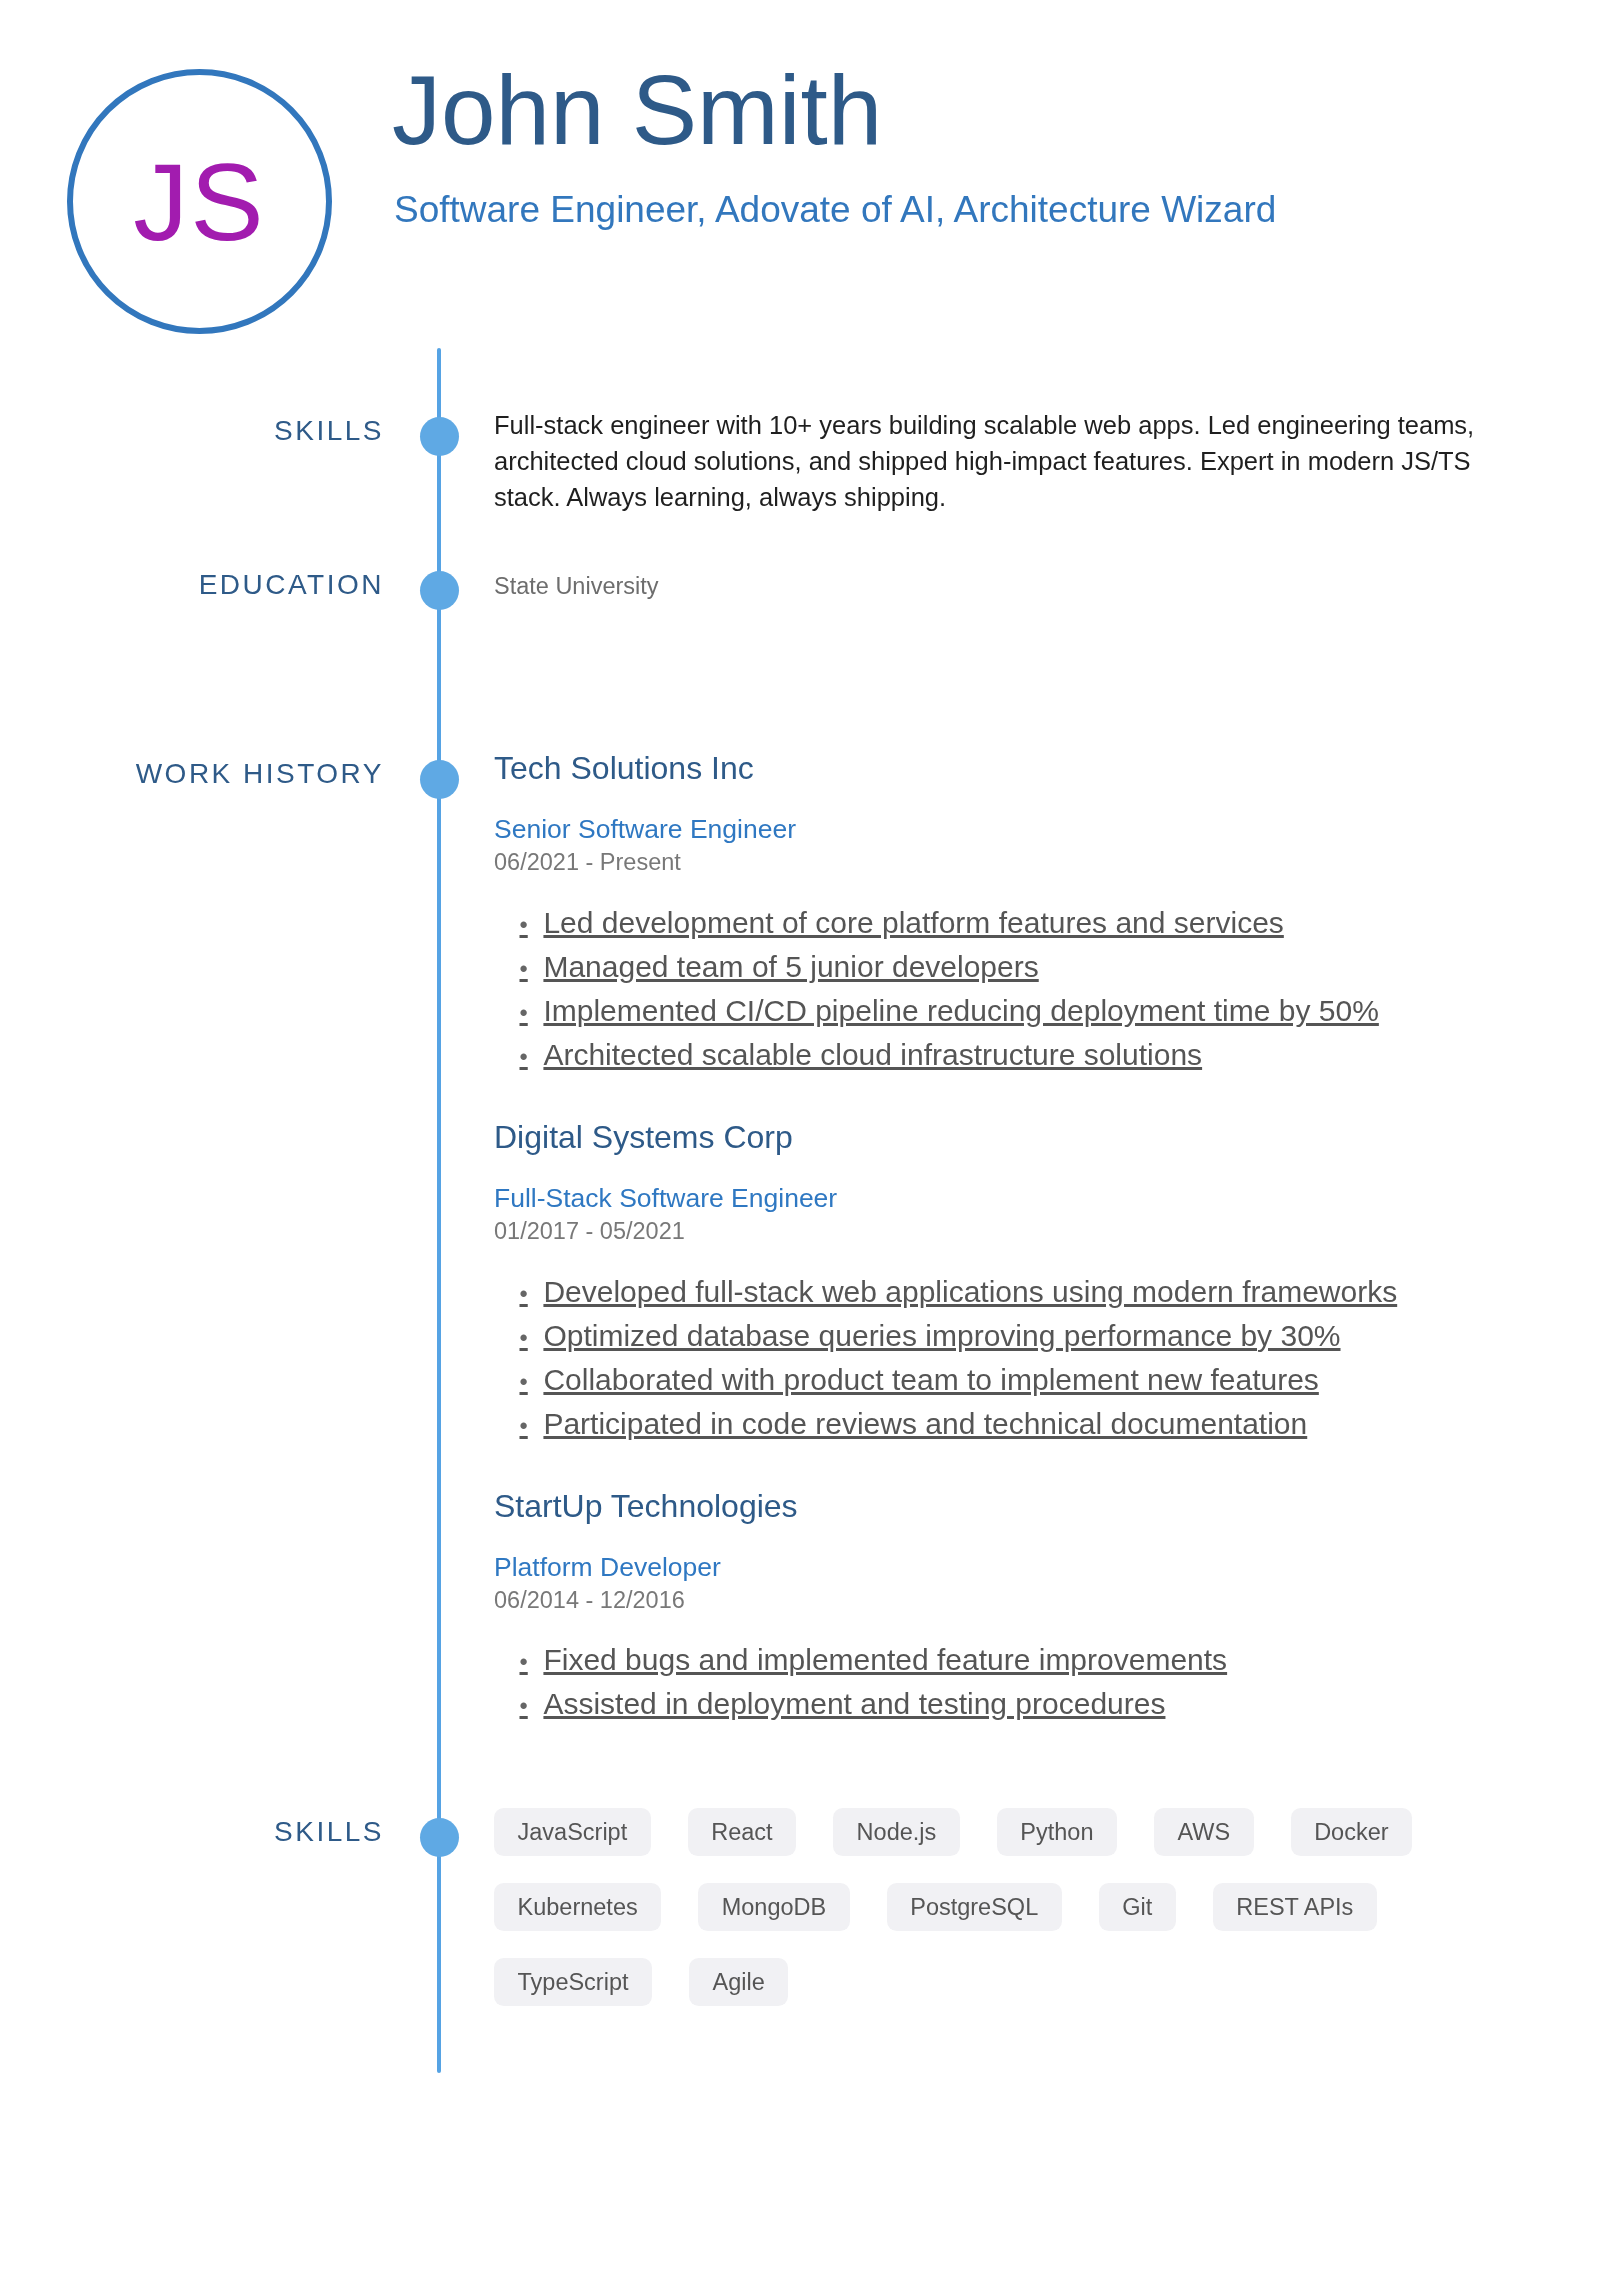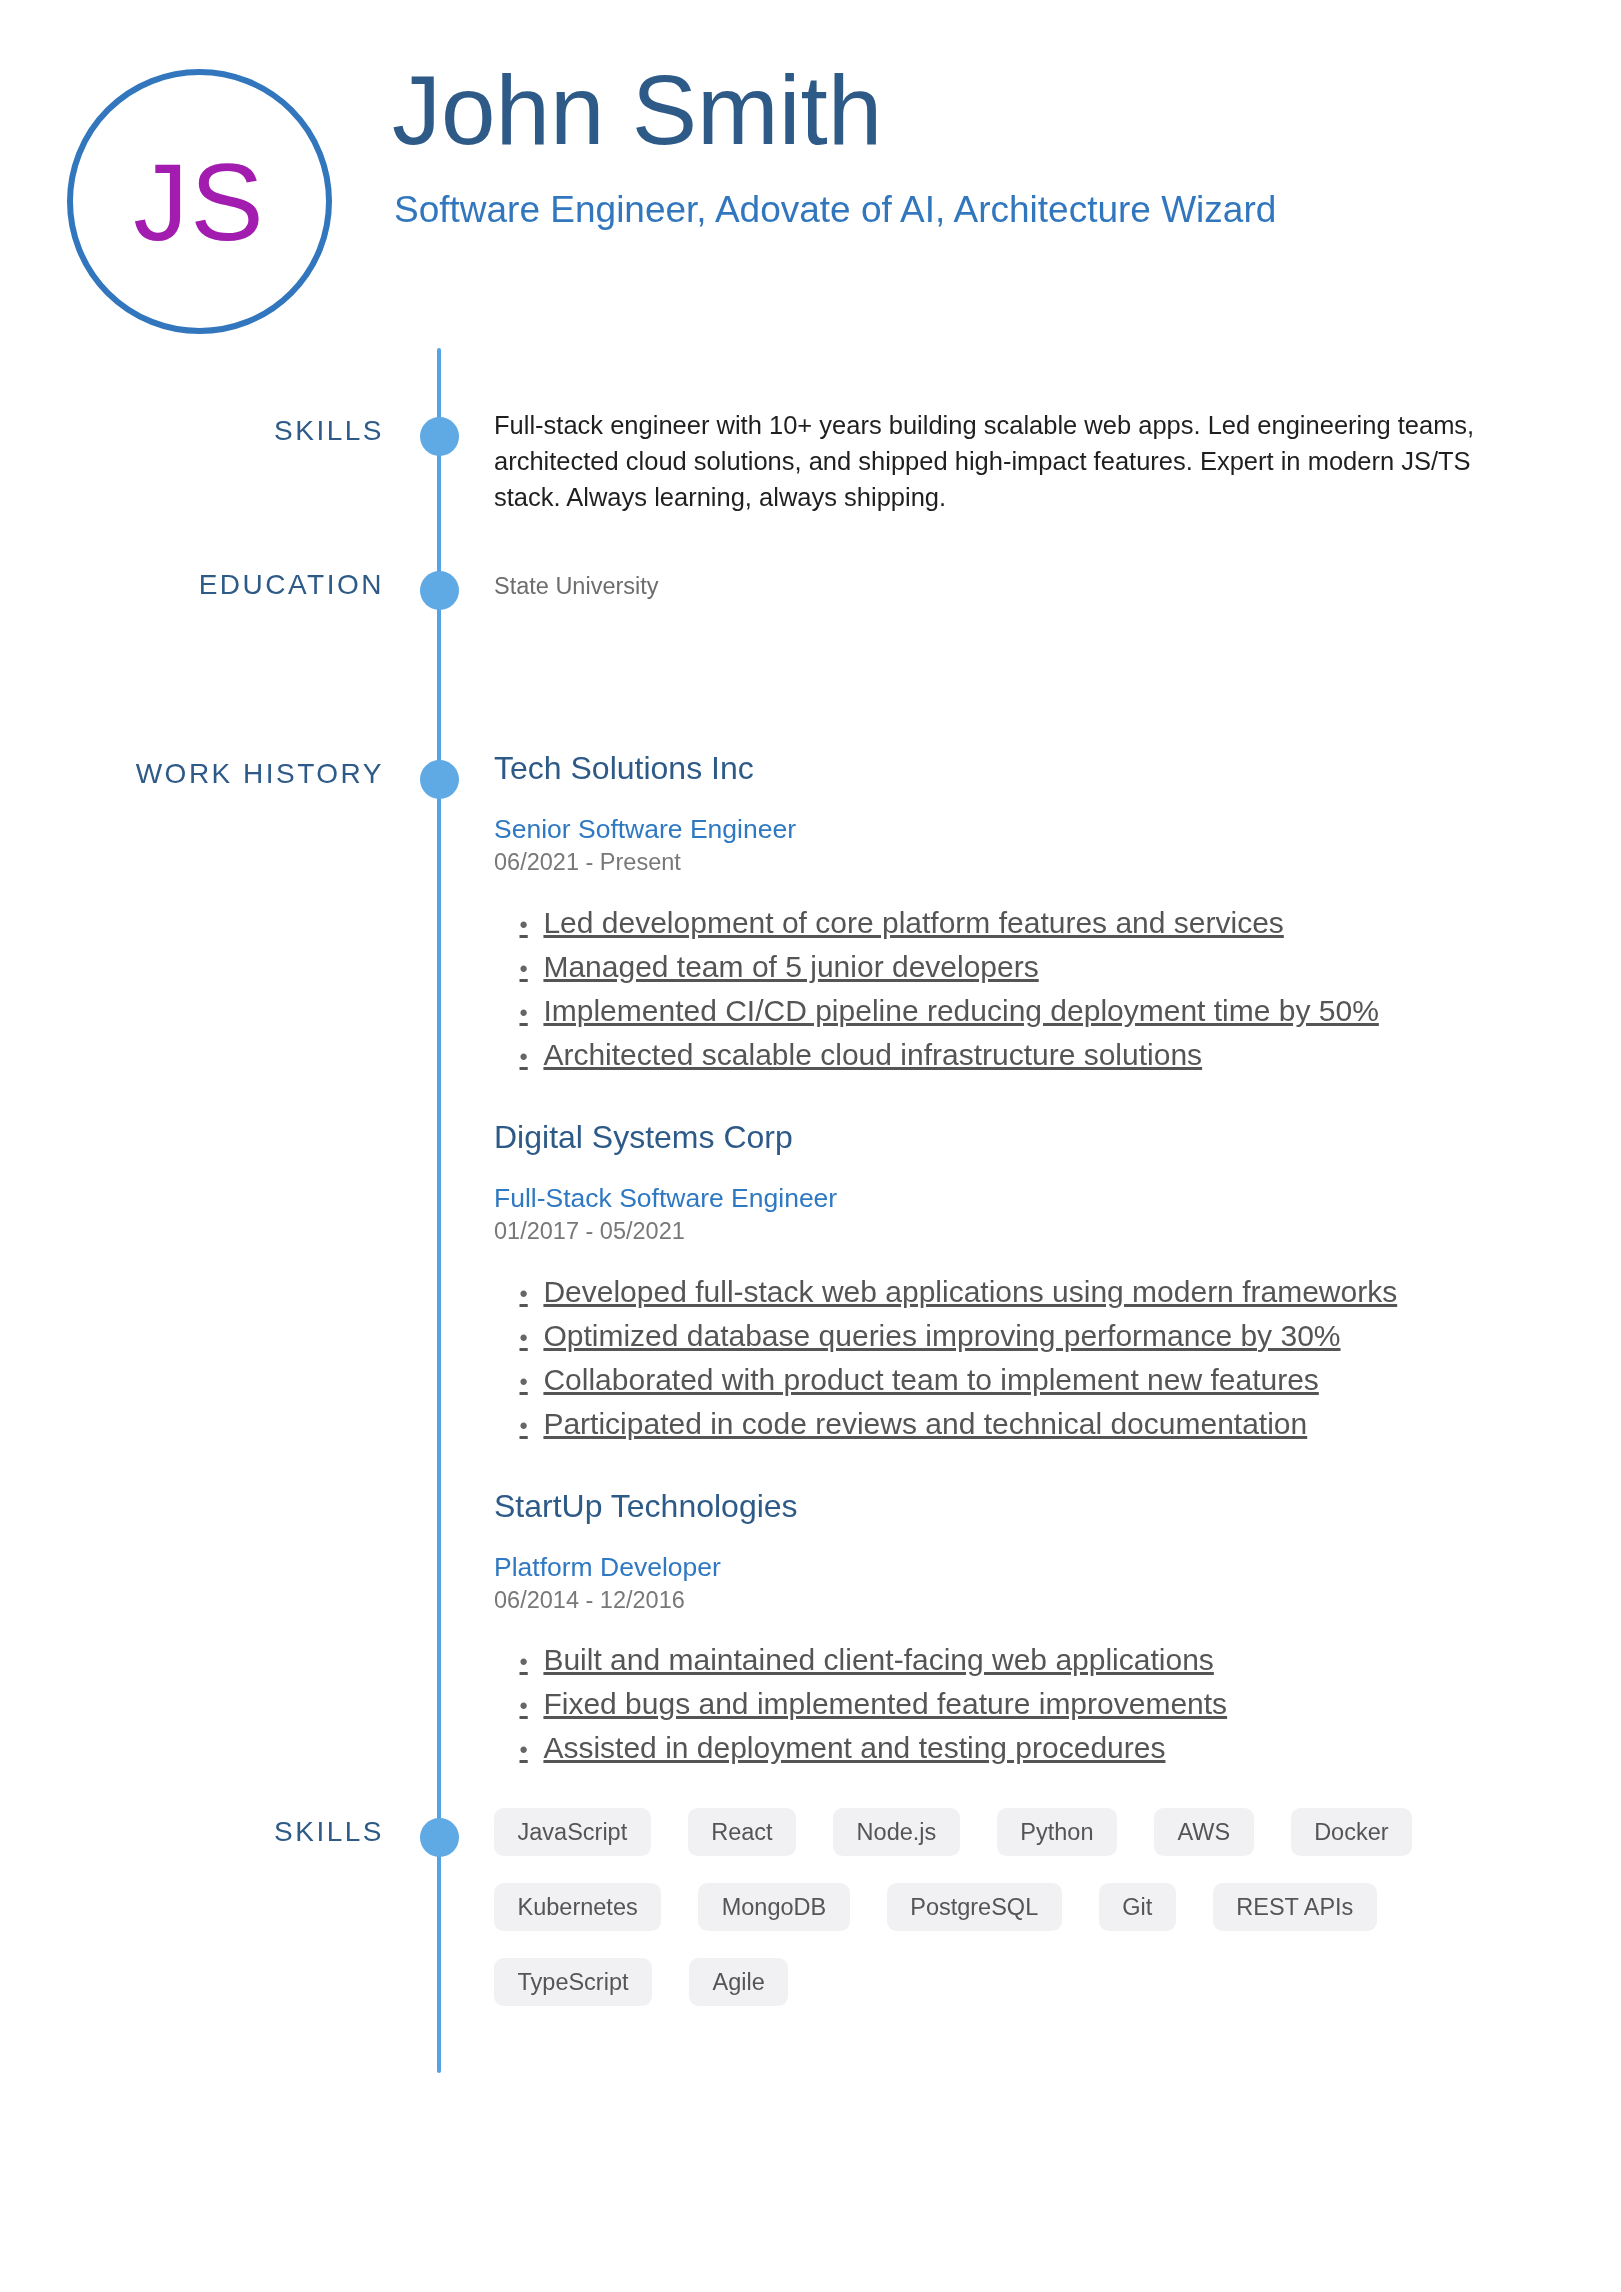--- a/index.html
+++ b/index.html
@@ -172,21 +172,20 @@
 
           </ul>
         </article>
 
         <article class="job">
           <h2 class="company">StartUp Technologies</h2>
           <div class="job-title">Platform Developer</div>
           <div class="job-dates">06/2014 - 12/2016</div>
           <ul>
 
-              <li>Built and maintained client-facing web applications</li>
 
               <li>Fixed bugs and implemented feature improvements</li>
 
               <li>Assisted in deployment and testing procedures</li>
 
           </ul>
         </article>
 
     </div>
   </section>

